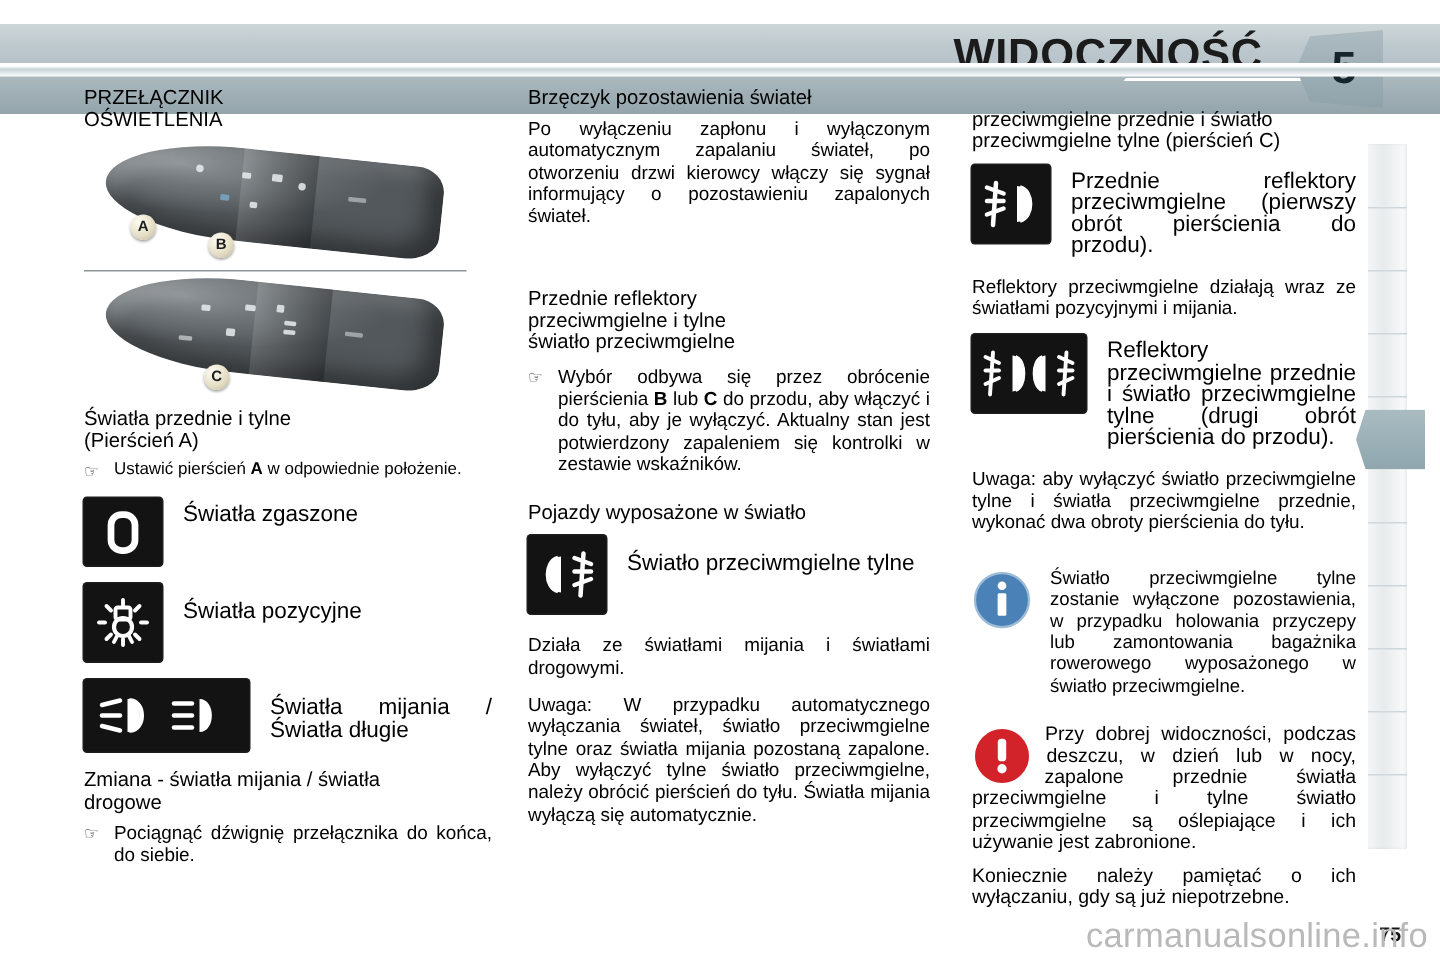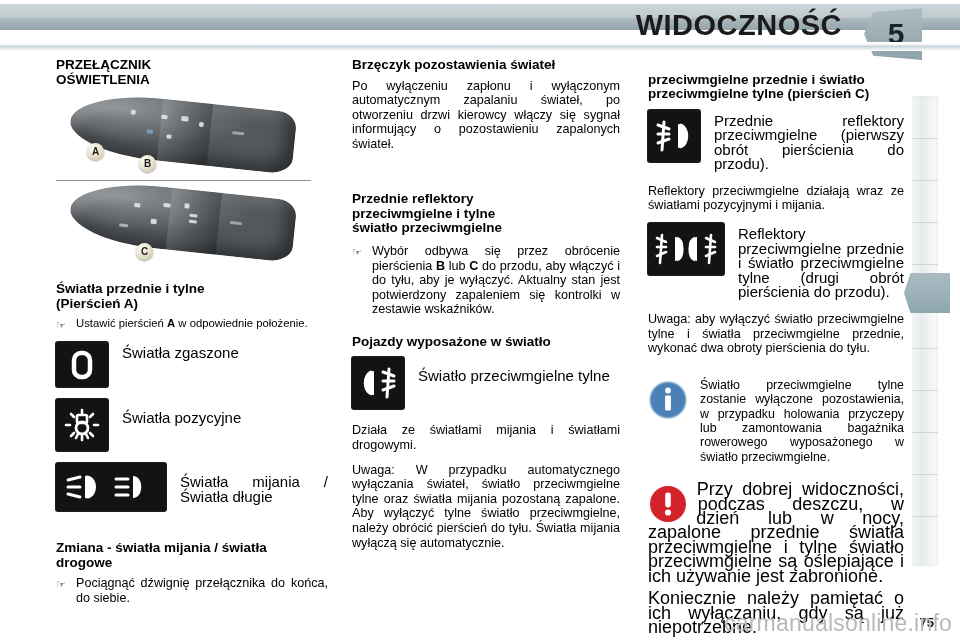--- a/index.html
+++ b/index.html
@@ -7,21 +7,21 @@
     width:960px;height:640px;
     background:#ffffff;
     font-family:"Liberation Sans", sans-serif;
     overflow:hidden;
     position:relative;
     color:#000;
   }
 
   
   .header{
-    position:absolute;left:0;top:4px;width:960px;height:26px;
+    position:absolute;left:0;top:16px;width:960px;height:60px;
     background:linear-gradient(to bottom,#c3ced2 0%,#b9c5ca 38%,#a9b7bd 62%,#93a4ab 100%);
   }
   .header-sheen{
     position:absolute;left:0;top:0;width:960px;height:14px;
     background:linear-gradient(to bottom,#cdd7da,#bfcace);
   }
   .header-title{
     position:absolute;right:118px;top:5px;
     font-size:29px;font-weight:bold;letter-spacing:.5px;
     color:#1b1b1b;
@@ -64,21 +64,21 @@
     clip-path:polygon(14% 0,100% 0,100% 100%,14% 100%,0 50%);
   }
 
   
   .col{position:absolute;top:58px;}
   .col-left{left:56px;width:272px;}
   .col-mid{left:352px;width:268px;}
   .col-right{left:648px;width:256px;}
 
   h2.sec{
-    font-size:13.5px;font-weight:bold;line-height:14.5px;margin:0 0 6px 0;
+    font-size:13.5px;font-weight:normal;line-height:14.5px;margin:0 0 6px 0;
     letter-spacing:0;
   }
   p.body{
     font-size:12.6px;line-height:14.6px;margin:0 0 10px 0;
     text-align:justify;
   }
   .b{font-weight:normal;}
 
   
   .bullet{
@@ -131,21 +131,21 @@
   .tile svg{display:block;}
   .icon-label{
     font-size:15px;line-height:14.6px;text-align:justify;padding-top:4px;
   }
   .icon-label.ctr{padding-top:12px;}
 
   
   .note{display:flex;gap:12px;margin:0 0 6px 0;}
   .note .badge{flex:0 0 40px;height:40px;margin-top:2px;}
   .note .ntext{font-size:12.4px;line-height:14.4px;text-align:justify;}
-  .wrapnote{font-size:18px;line-height:14.4px;text-align:justify;}
+  .wrapnote{font-size:13px;line-height:14.4px;text-align:justify;}
   .wrapnote .badge-f{
     float:left;width:40px;height:40px;margin:2px 12px 0 0;shape-outside:circle(50%);
   }
 
   
   .pagenum{
     position:absolute;right:26px;bottom:10px;font-size:13px;font-weight:bold;color:#111;
   }
   .watermark{
     position:absolute;right:8px;bottom:3px;font-size:23px;color:#b9b9b9;
@@ -216,21 +216,21 @@
         <span class="mk" style="left:36%;top:54%;width:6px;height:5px;"></span>
         <span class="mk" style="left:22%;top:66%;width:9px;height:3px;opacity:.6;"></span>
         <span class="mk" style="left:71%;top:44%;width:12px;height:3px;opacity:.5;"></span>
       </div>
       <div class="callout" style="left:80px;top:62px;">
         <span>C</span>
       </div>
     </div>
   </div>
 
-  <h2 class="sec" style="margin-top:14px">
+  <h2 class="sec" style="margin-top:4px">
     <span>Światła przednie i tylne</span><br>
     <span>(Pierścień A)</span>
   </h2>
 
   <div class="bullet small">
     <span class="hand">☞</span>
     <span class="txt"><span>Ustawić pierścień </span><b>A</b><span> w odpowiednie położenie.</span></span>
   </div>
 
   <div class="icon-row">
@@ -276,21 +276,21 @@
           <path d="M70 5 C81 5 81 27 70 27 L70 5 Z" fill="#fff" stroke="none"></path>
           <path d="M53 8 l12 0"></path>
             <path d="M53 16 l12 0"></path>
             <path d="M53 24 l12 0"></path>
         </g>
       </svg>
     </div>
     <div class="icon-label ctr">Światła mijania / Światła długie</div>
   </div>
 
-  <h2 class="sec" style="margin-top:30px">
+  <h2 class="sec" style="margin-top:12px">
     <span>Zmiana - światła mijania / światła</span><br>
     <span>drogowe</span>
   </h2>
 
   <div class="bullet">
     <span class="hand">☞</span>
     <span class="txt">Pociągnąć dźwignię przełącznika do końca, do siebie.</span>
   </div>
 </div>
 

